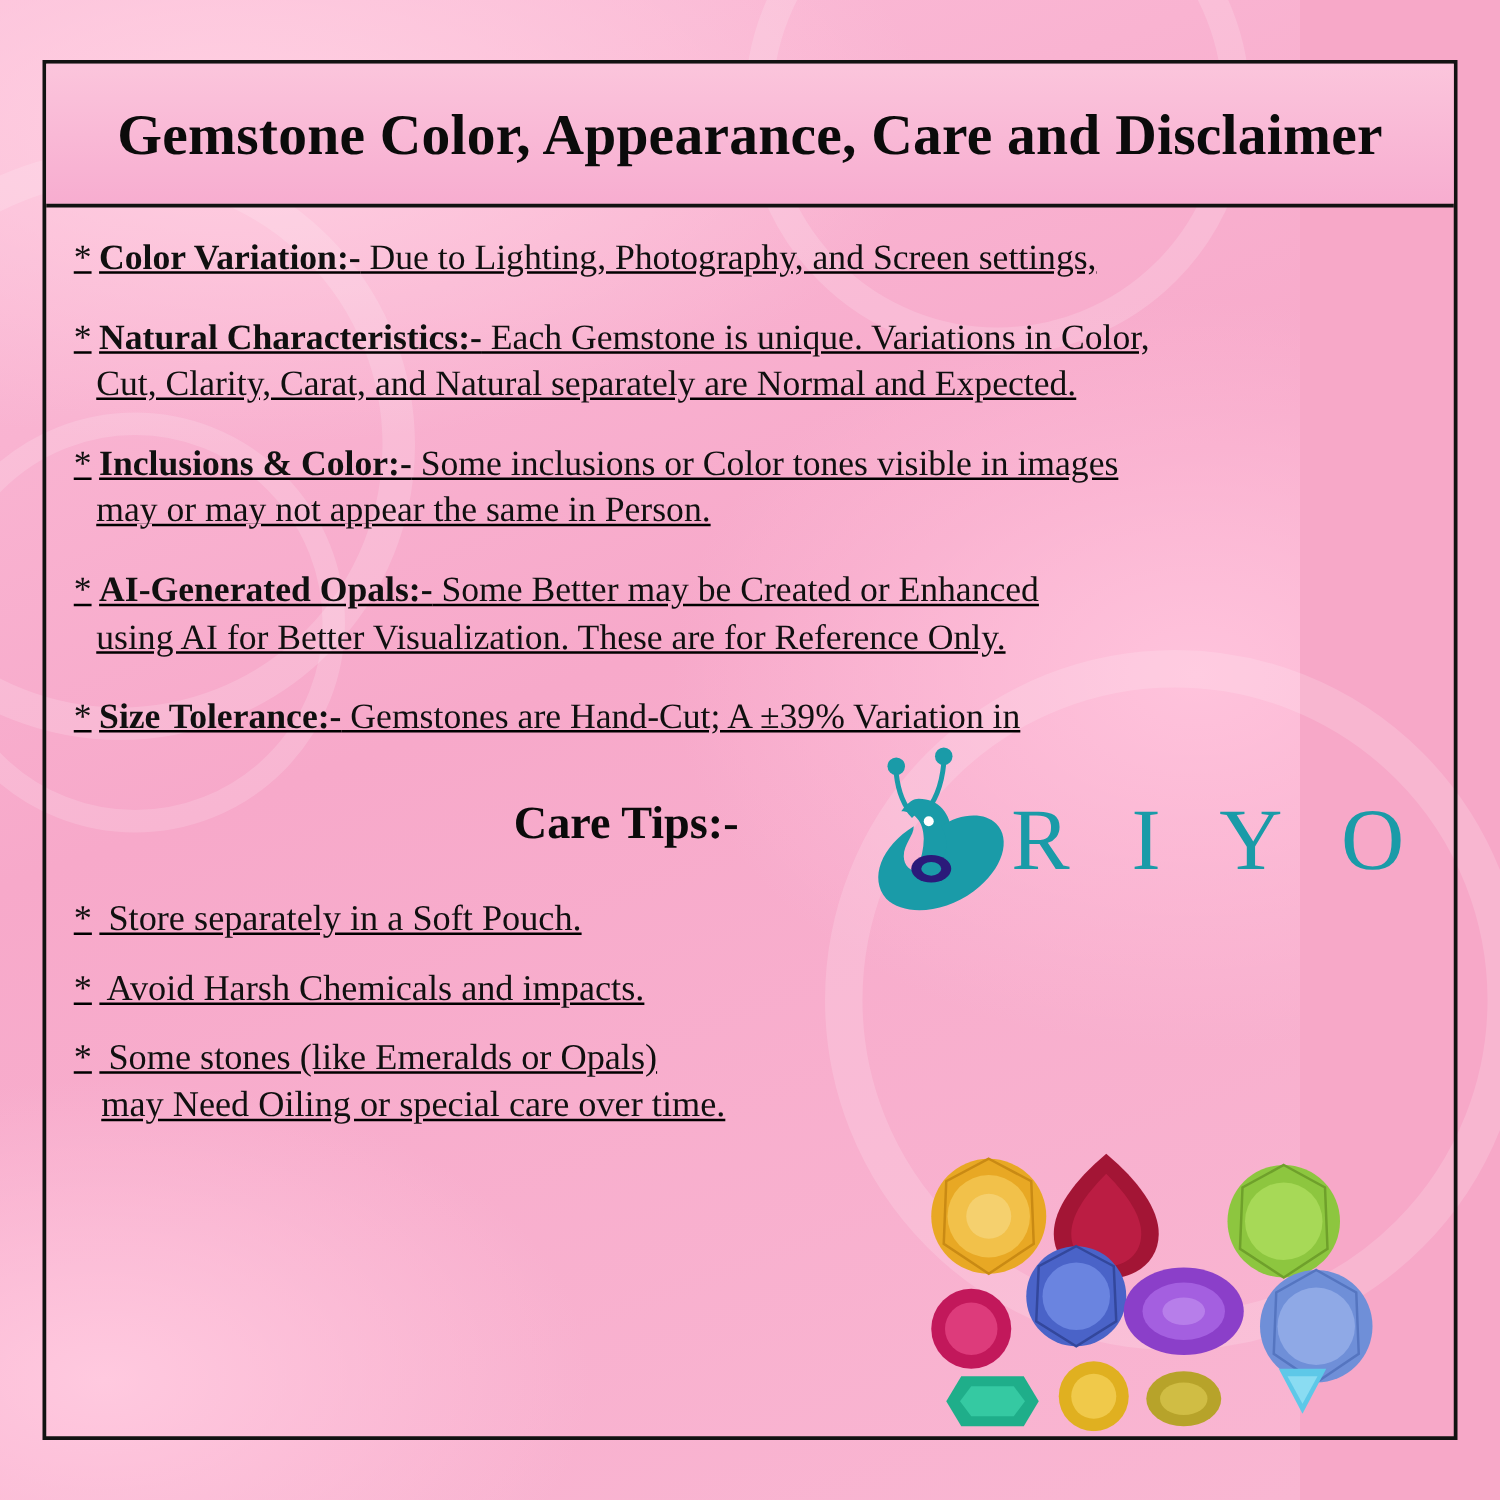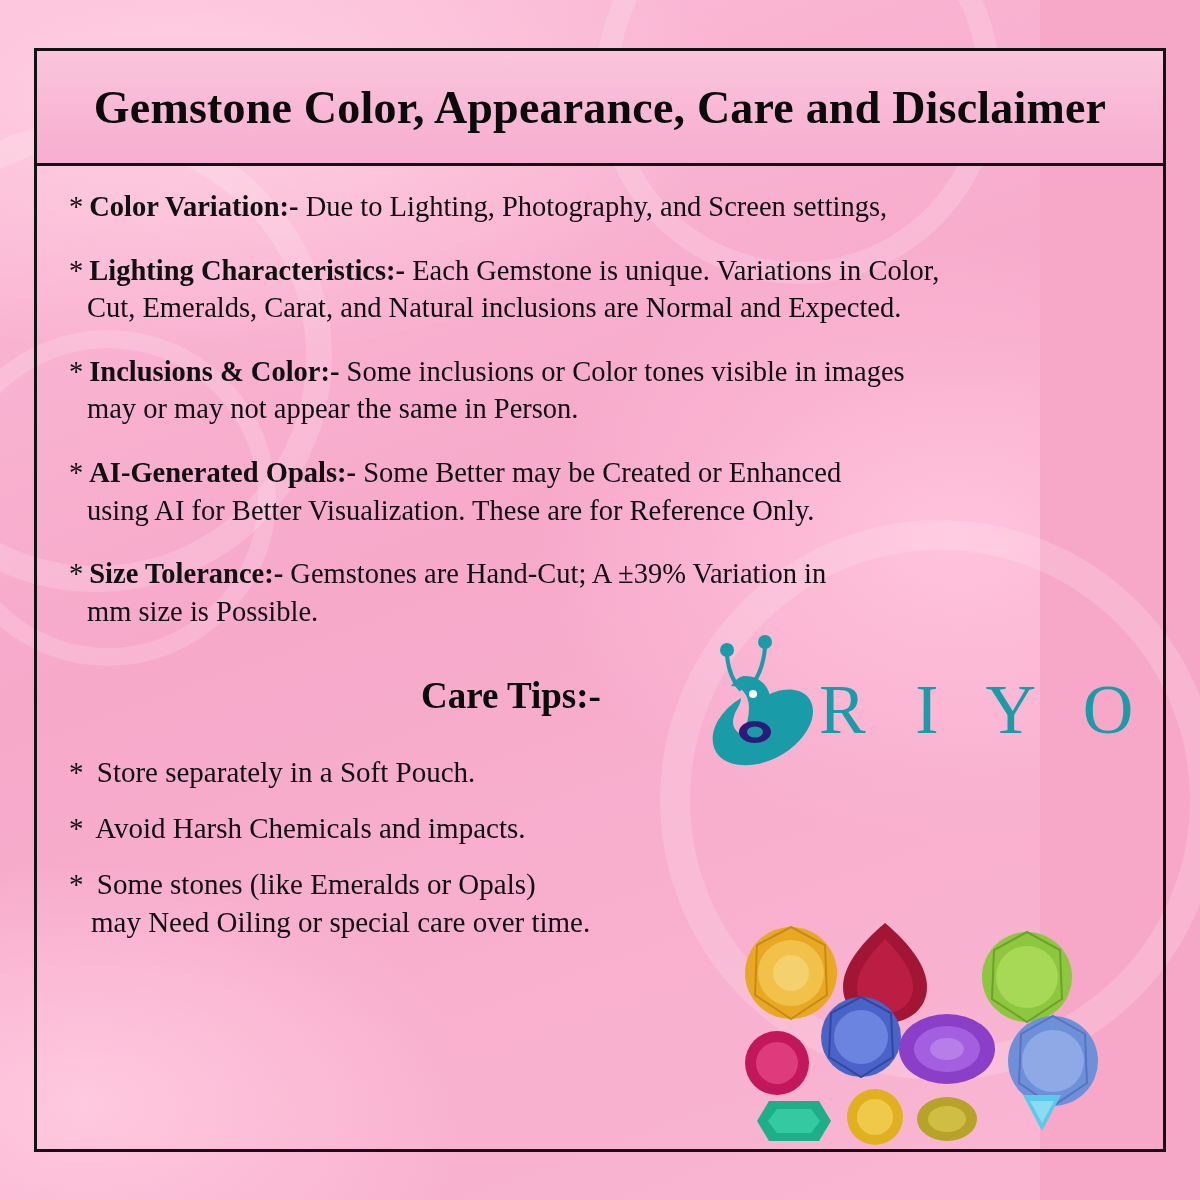--- a/index.html
+++ b/index.html
@@ -59,23 +59,24 @@
     font-size: 46px;
     font-weight: bold;
     color: #0b0b0b;
     letter-spacing: 0.2px;
     text-align: center;
     white-space: nowrap;
   }
 
   .body-area {
     position: relative;
-    padding: 22px 26px 0 32px;
+    padding: 22px 26px 0 22px;
     height: calc(100% - 115px);
     box-sizing: border-box;
+    text-decoration: underline;
   }
 
   .item {
     margin-bottom: 26px;
     font-size: 28.5px;
     line-height: 1.32;
     color: #101010;
   }
   .item .ln {
     display: block;
@@ -159,44 +160,43 @@
     <div class="body-area">
 
       <div class="item">
         <span class="ln">
           <span class="star">*</span><span class="lead">Color Variation:-</span><span> Due to Lighting, Photography, and Screen settings,</span>
         </span>
       </div>
 
       <div class="item">
         <span class="ln">
-          <span class="star">*</span><span class="lead">Lighting Characteristics:-</span><span> Each Gemstone is unique. Variations in Color,</span>
-        </span>
-        <span class="ln indent">Cut, Emeralds, Carat, and Natural inclusions are Normal and Expected.</span>
+          <span class="star">*</span><span class="lead">Natural Characteristics:-</span><span> Each Gemstone is unique. Variations in Color,</span>
+        </span>
+        <span class="ln indent">Cut, Clarity, Carat, and Natural separately are Normal and Expected.</span>
       </div>
 
       <div class="item">
         <span class="ln">
           <span class="star">*</span><span class="lead">Inclusions &amp; Color:-</span><span> Some inclusions or Color tones visible in images</span>
         </span>
         <span class="ln indent">may or may not appear the same in Person.</span>
       </div>
 
       <div class="item">
         <span class="ln">
           <span class="star">*</span><span class="lead">AI-Generated Opals:-</span><span> Some Better may be Created or Enhanced</span>
         </span>
         <span class="ln indent">using AI for Better Visualization. These are for Reference Only.</span>
       </div>
 
       <div class="item">
         <span class="ln">
           <span class="star">*</span><span class="lead">Size Tolerance:-</span><span> Gemstones are Hand-Cut; A ±39% Variation in</span>
         </span>
-        <span class="ln indent">mm size is Possible.</span>
       </div>
 
       <div class="care-row">
         <div class="care-tips">Care Tips:-</div>
 
         <div class="brand">
           <svg width="520" height="150" viewBox="0 0 520 150">
             <g fill="#1a9ba8">
 
               <circle cx="48" cy="22" r="7"></circle>

